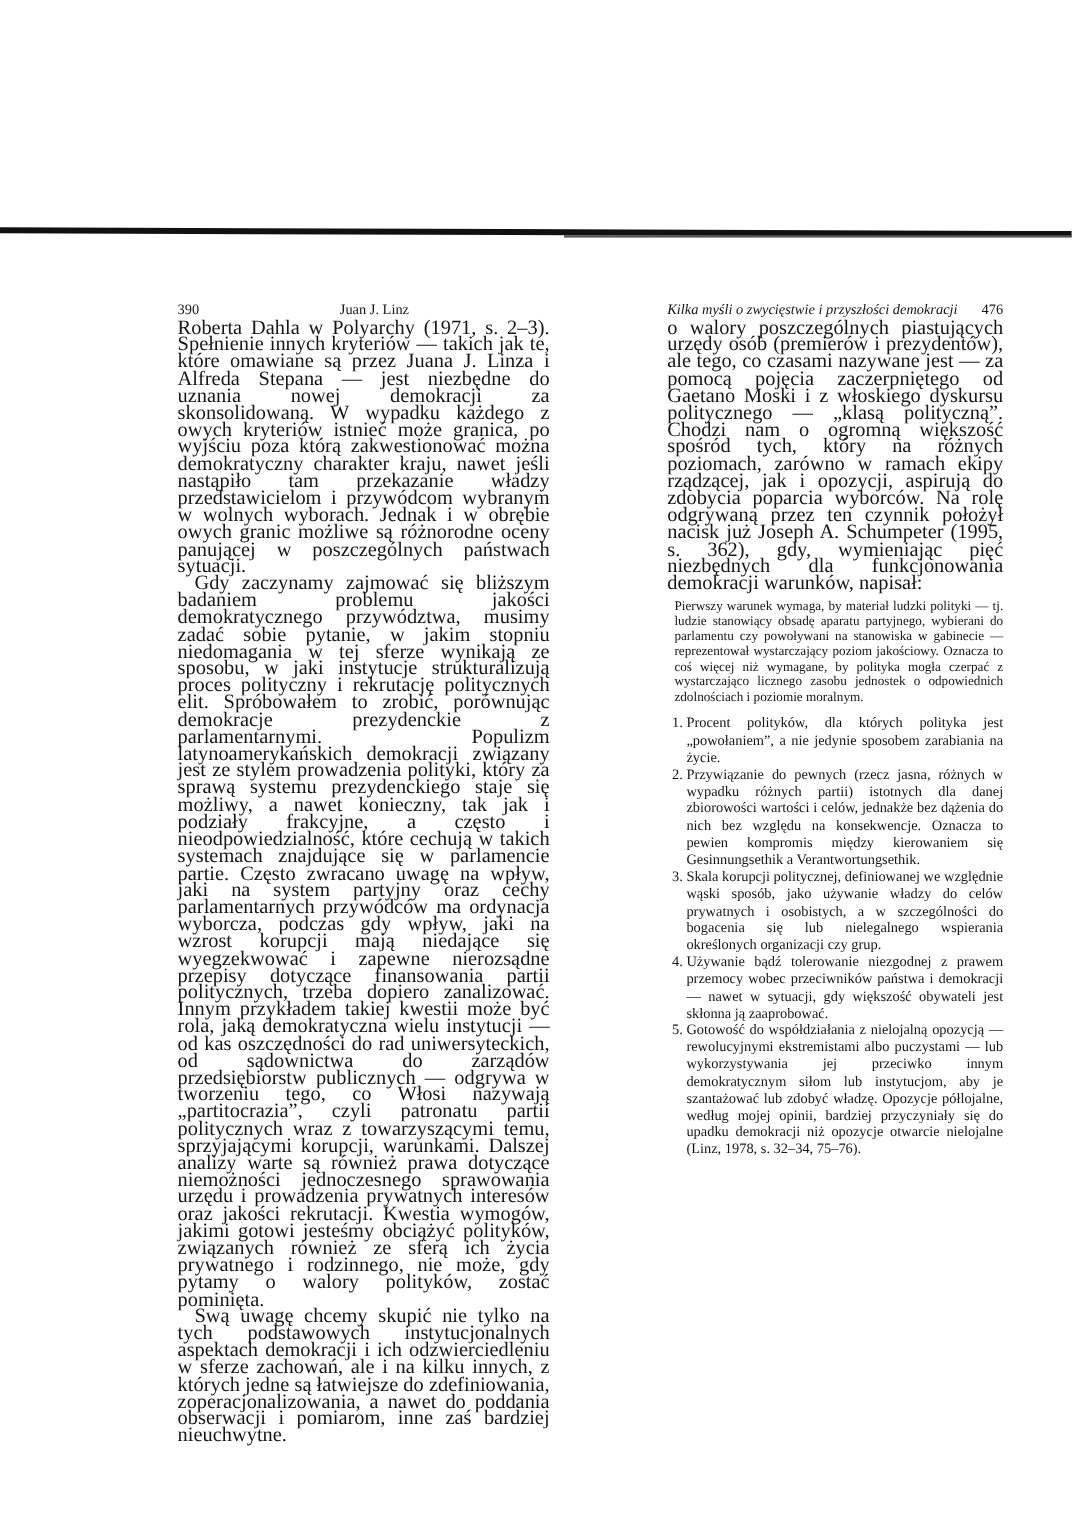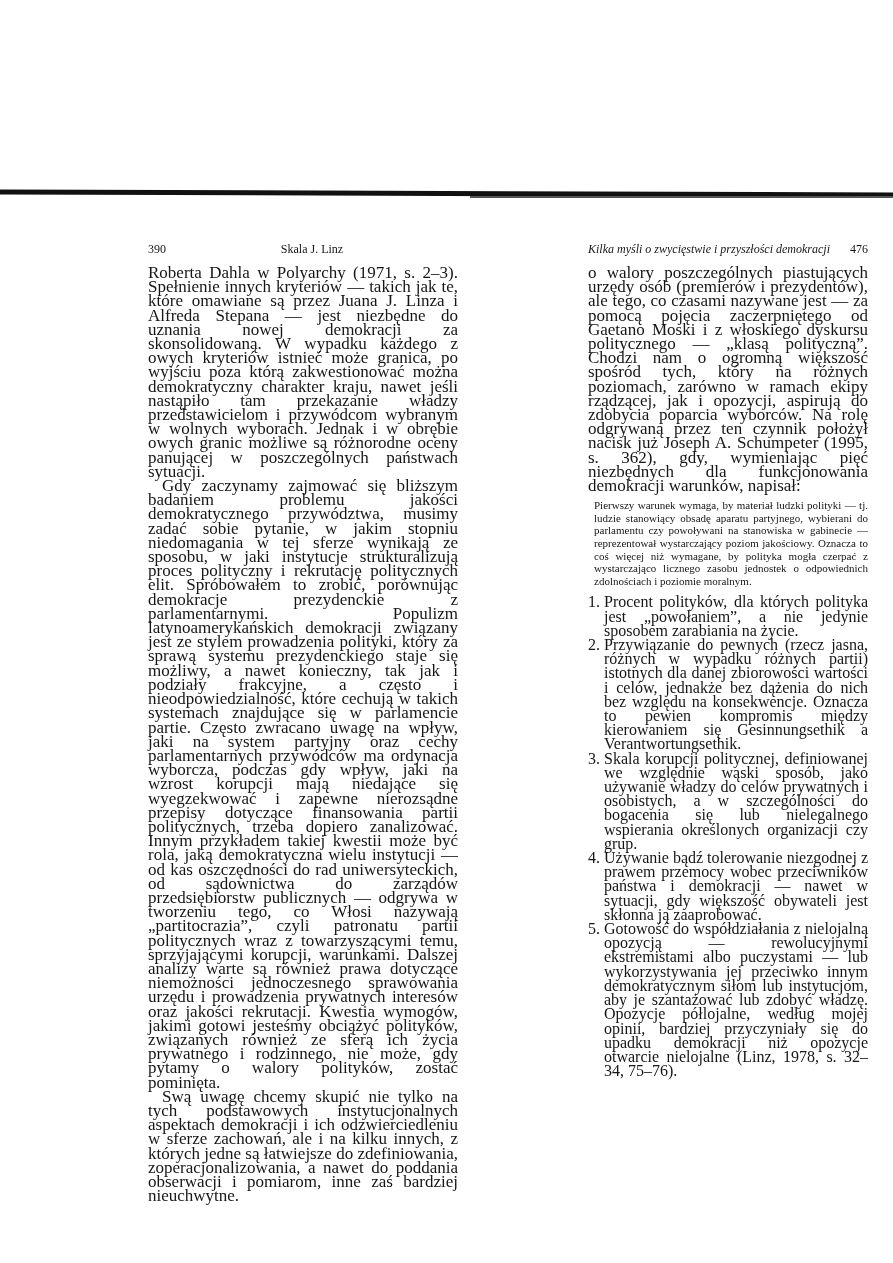--- a/index.html
+++ b/index.html
@@ -1,39 +1,39 @@
 <!DOCTYPE html>
 <html><head>
 <meta charset="utf-8">
 <style>
   html,body{margin:0;padding:0;background:#fff;}
   body{width:893px;height:1263px;position:relative;overflow:hidden;font-family:"Liberation Serif","DejaVu Serif",serif;color:#151515;}
   .rule{position:absolute;left:0;top:191px;width:893px;height:5px;background:#111;transform:skewY(0.2deg);}
   .rule2{position:absolute;left:470px;top:196px;width:423px;height:2px;background:#555;}
   .page{position:absolute;top:232px;}
   .left{left:148px;width:310px;}
-  .rightpage{left:588px;width:280px;}
-  .hdr{display:flex;justify-content:space-between;font-size:12px;height:34px;align-items:center;}
+  .rightpage{left:556px;width:280px;}
+  .hdr{display:flex;justify-content:space-between;font-size:12px;height:34px;align-items:flex-end;}
   .hdr .t{font-style:italic;}
   p{margin:0;font-size:17px;line-height:14.2px;text-align:justify;}
   p.ind{text-indent:14px;}
-  ol{margin:4px 0 0 0;padding-left:16px;font-size:16px;line-height:14.2px;text-align:justify;}
+  ol{margin:4px 0 0 0;padding-left:16px;font-size:12px;line-height:14.2px;text-align:justify;}
   ol li{margin:0;}
   .small{font-size:11px;line-height:12.6px;margin:6px 0 8px 6px;}
 </style>
 </head>
 <body>
 
 <div class="rule"></div>
 <div class="rule2"></div>
 
 <div class="page left">
   <div class="hdr">
     <span>390</span>
-    <span>Skala J. Linz</span>
+    <span>Juan J. Linz</span>
     <span></span>
   </div>
   <p>Roberta Dahla w Polyarchy (1971, s. 2–3). Spełnienie innych kryteriów — takich jak te, które omawiane są przez Juana J. Linza i Alfreda Stepana — jest niezbędne do uznania nowej demokracji za skonsolidowaną. W wypadku każdego z owych kryteriów istnieć może granica, po wyjściu poza którą zakwestionować można demokratyczny charakter kraju, nawet jeśli nastąpiło tam przekazanie władzy przedstawicielom i przywódcom wybranym w wolnych wyborach. Jednak i w obrębie owych granic możliwe są różnorodne oceny panującej w poszczególnych państwach sytuacji.</p>
   <p class="ind">Gdy zaczynamy zajmować się bliższym badaniem problemu jakości demokratycznego przywództwa, musimy zadać sobie pytanie, w jakim stopniu niedomagania w tej sferze wynikają ze sposobu, w jaki instytucje strukturalizują proces polityczny i rekrutację politycznych elit. Spróbowałem to zrobić, porównując demokracje prezydenckie z parlamentarnymi. Populizm latynoamerykańskich demokracji związany jest ze stylem prowadzenia polityki, który za sprawą systemu prezydenckiego staje się możliwy, a nawet konieczny, tak jak i podziały frakcyjne, a często i nieodpowiedzialność, które cechują w takich systemach znajdujące się w parlamencie partie. Często zwracano uwagę na wpływ, jaki na system partyjny oraz cechy parlamentarnych przywódców ma ordynacja wyborcza, podczas gdy wpływ, jaki na wzrost korupcji mają niedające się wyegzekwować i zapewne nierozsądne przepisy dotyczące finansowania partii politycznych, trzeba dopiero zanalizować. Innym przykładem takiej kwestii może być rola, jaką demokratyczna wielu instytucji — od kas oszczędności do rad uniwersyteckich, od sądownictwa do zarządów przedsiębiorstw publicznych — odgrywa w tworzeniu tego, co Włosi nazywają „partitocrazia”, czyli patronatu partii politycznych wraz z towarzyszącymi temu, sprzyjającymi korupcji, warunkami. Dalszej analizy warte są również prawa dotyczące niemożności jednoczesnego sprawowania urzędu i prowadzenia prywatnych interesów oraz jakości rekrutacji. Kwestia wymogów, jakimi gotowi jesteśmy obciążyć polityków, związanych również ze sferą ich życia prywatnego i rodzinnego, nie może, gdy pytamy o walory polityków, zostać pominięta.</p>
   <p class="ind">Swą uwagę chcemy skupić nie tylko na tych podstawowych instytucjonalnych aspektach demokracji i ich odzwierciedleniu w sferze zachowań, ale i na kilku innych, z których jedne są łatwiejsze do zdefiniowania, zoperacjonalizowania, a nawet do poddania obserwacji i pomiarom, inne zaś bardziej nieuchwytne.</p>
 </div>
 
 <div class="page rightpage">
   <div class="hdr">
     <span class="t">Kilka myśli o zwycięstwie i przyszłości demokracji</span>

